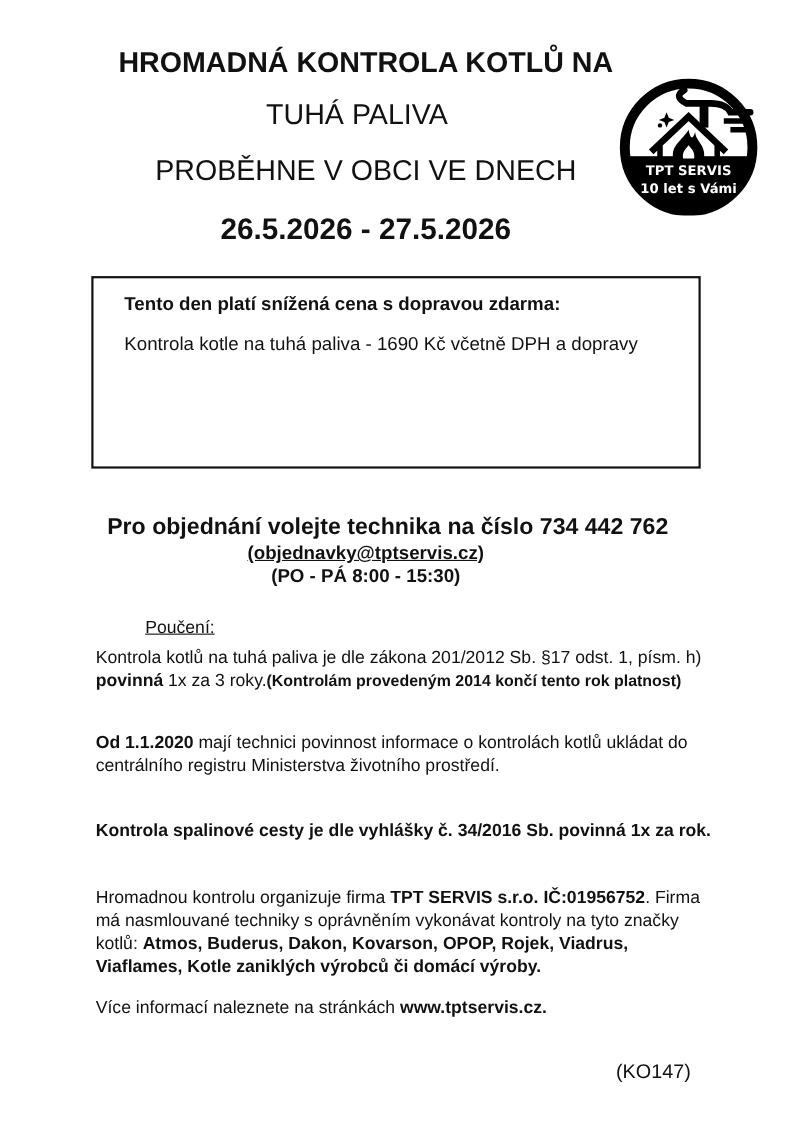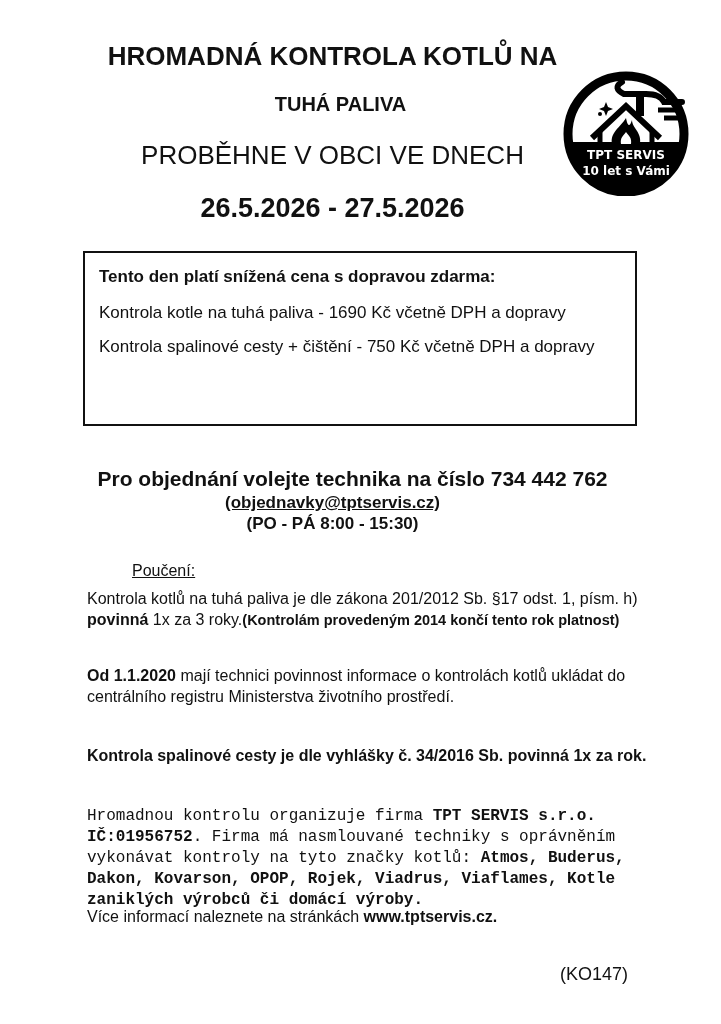--- a/index.html
+++ b/index.html
@@ -3,44 +3,44 @@
   <meta charset="utf-8">
   <style>
     html, body { margin: 0; padding: 0; background: #ffffff; }
     body {
       width: 721px; height: 1024px; position: relative; overflow: hidden;
       font-family: "Liberation Sans", sans-serif; color: #111111;
     }
     .abs { position: absolute; }
     .center { text-align: center; }
     .title1 { left: 60px; width: 545px; top: 40px; font-size: 26px; font-weight: bold; line-height: 32px; }
-    .title2 { left: 68px; width: 545px; top: 88px; font-size: 20px; font-weight: bold; line-height: 32px; }
+    .title2 { left: 52px; width: 545px; top: 88px; font-size: 26px; font-weight: normal; line-height: 32px; }
     .subtitle { left: 60px; width: 545px; top: 139px; font-size: 26px; line-height: 32px; }
     .dates { left: 60px; width: 545px; top: 191px; font-size: 27px; font-weight: bold; line-height: 34px; }
 
     .logo { left: 562px; top: 68px; width: 128px; height: 128px; }
 
     .pricebox {
       left: 83px; top: 251px; width: 554px; height: 175px;
-      border: 2px solid #111; box-sizing: border-box; padding: 12px 14px;
+      border: 2px solid #111; box-sizing: border-box; padding: 12px 28px;
       font-size: 17px; line-height: 24px;
     }
     .pricebox .head { font-weight: bold; margin-bottom: 12px; }
     .pricebox .item { margin-bottom: 10px; }
 
     .order-line { left: 60px; width: 585px; top: 466px; font-size: 21px; font-weight: bold; line-height: 26px; }
     .email { left: 60px; width: 545px; top: 492px; font-size: 17px; font-weight: bold; text-decoration: underline; line-height: 22px; }
     .hours { left: 60px; width: 545px; top: 513px; font-size: 17px; font-weight: bold; line-height: 22px; }
 
     .para { left: 87px; width: 560px; font-size: 16px; line-height: 21px; }
     .poučení { top: 560px; text-decoration: underline; margin-left: 45px; }
     .p1 { top: 588px; }
     .p2 { top: 665px; }
     .p3 { top: 745px; font-weight: bold; }
-    .p4 { top: 806px; font-family: Liberation Mono, monospace; }
+    .p4 { top: 806px; }
     .p5 { top: 906px; }
     .b { font-weight: bold; }
     .small-b { font-weight: bold; font-size: 14.5px; }
     .code { left: 560px; top: 964px; font-size: 18px; }
   </style>
 </head>
 <body>
 
 <div class="abs center title1">HROMADNÁ KONTROLA KOTLŮ NA</div>
 <div class="abs center title2">TUHÁ PALIVA</div>
@@ -73,21 +73,20 @@
     <path d="M64 50 c-6 10 -16 14 -14 26 h28 c2 -12 -8 -16 -8 -24 c-2 6 -4 8 -6 -2z" fill="#000"></path>
     <path d="M64 64 c-3 4 -6 6 -5 12 h10 c1 -6 -2 -8 -5 -12z" fill="#fff"></path>
     <text x="64" y="91" font-family="DejaVu Sans, sans-serif" font-size="12" font-weight="bold" fill="#fff" text-anchor="middle">TPT SERVIS</text>
     <text x="64" y="107" font-family="DejaVu Sans, sans-serif" font-size="12" font-weight="bold" fill="#fff" text-anchor="middle">10 let s Vámi</text>
   </svg>
 </div>
 
 <div class="abs pricebox">
   <div class="head">Tento den platí snížená cena s dopravou zdarma:</div>
   <div class="item">Kontrola kotle na tuhá paliva - 1690 Kč včetně DPH a dopravy</div>
-  <div class="item">Kontrola spalinové cesty + čištění - 750 Kč včetně DPH a dopravy</div>
 </div>
 
 <div class="abs center order-line">Pro objednání volejte technika na číslo 734 442 762</div>
 <div class="abs center email">(objednavky@tptservis.cz)</div>
 <div class="abs center hours">(PO - PÁ 8:00 - 15:30)</div>
 
 <div class="abs para poučení">Poučení:</div>
 
 <div class="abs para p1">
   <span>Kontrola kotlů na tuhá paliva je dle zákona 201/2012 Sb. §17 odst. 1, písm. h) </span><span class="b">povinná</span><span> 1x za 3 roky.</span><span class="small-b">(Kontrolám provedeným 2014 končí tento rok platnost)</span>

